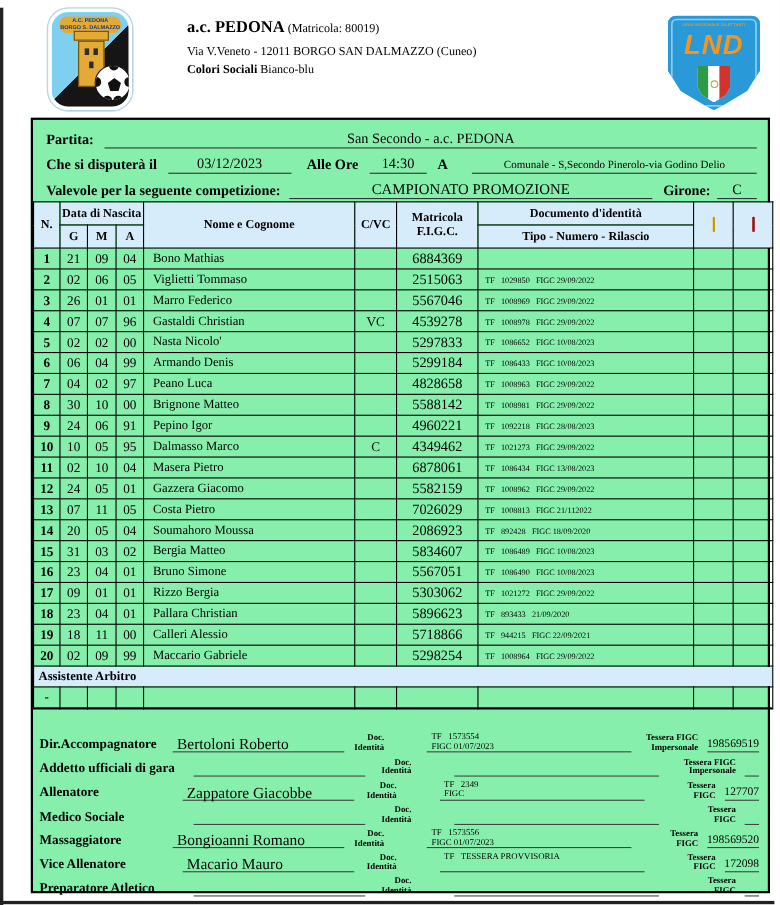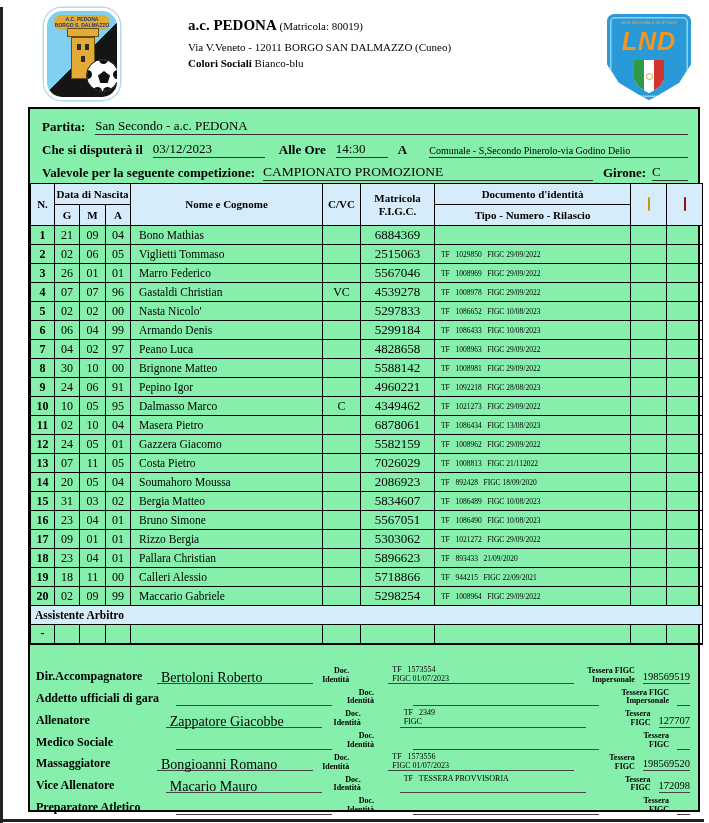--- a/index.html
+++ b/index.html
@@ -21,21 +21,21 @@
     font-size:5px; line-height:1.25; padding:1px 0; font-family:"Liberation Sans", sans-serif; }
   .tower-cap { position:absolute; left:20px; top:17px; width:32px; height:9px; background:var(--pedona-gold); border:1px solid #6b4d0c; }
   .tower { position:absolute; left:24px; top:26px; width:24px; height:42px; background:var(--pedona-gold); border:1px solid #6b4d0c; }
   .tower .w { position:absolute; width:4px; height:6px; background:#2c2c2c; }
   .ball { position:absolute; bottom:5px; left:39px; width:33px; height:33px; background:#fff;
     border:1px solid #111; border-radius:50%; overflow:hidden; }
   .ball .pent { position:absolute; left:11px; top:11px; width:12px; height:12px; background:#111;
     clip-path:polygon(50% 0%, 100% 38%, 81% 100%, 19% 100%, 0% 38%); }
   .ball .spot { position:absolute; width:9px; height:9px; background:#111; border-radius:50%; }
 
-  .club-info { position:absolute; left:188px; top:8px; line-height:1.5; font-size:11px; }
+  .club-info { position:absolute; left:170px; top:8px; line-height:1.5; font-size:11px; }
   .club-line1 { margin-bottom:2px; }
   .club-name { font-weight:bold; font-size:15px; }
   .club-matricola { font-size:11px; }
   .b { font-weight:bold; }
 
   .lnd-badge { position:absolute; right:18px; top:8px; width:84px; height:86px;
     background:var(--lnd-blue); border-radius:8px;
     clip-path:polygon(0% 0%, 100% 0%, 100% 58%, 86% 80%, 62% 94%, 50% 100%, 38% 94%, 14% 80%, 0% 58%);
     box-shadow:inset 0 0 0 3px var(--lnd-blue), inset 0 0 0 4.5px #8ed0f0; }
   .lnd-topband { position:absolute; top:7px; left:6px; right:6px; text-align:center;
@@ -52,21 +52,21 @@
   .flag-shield .r { flex:1; background:#d0342c; }
   .flag-dot { width:7px; height:7px; border:1px solid #c8a43a; border-radius:50%; }
 
   
   .main-box { position:absolute; left:28px; top:107px; width:672px; height:705px;
     border:2px solid #000; background:#86efac; }
 
   .match-info { padding:3px 10px 2px 12px; }
   .mi-row { display:flex; align-items:flex-end; height:23px; }
   .lbl { font-weight:bold; font-size:13px; white-space:nowrap; }
-  .ulv { border-bottom:1.5px solid #333; font-size:13px; line-height:1.2;
+  .ulv { border-bottom:1.5px solid #333; text-align:center; font-size:13px; line-height:1.2;
          white-space:nowrap; overflow:hidden; }
   .mi-partita-val { flex:1; margin-left:10px; }
   .mi-date { width:112px; margin:12px 14px 0 10px; }
   .mi-time { width:52px; margin:0 10px; }
   .mi-venue { flex:1; margin-left:22px; font-size:10px; }
   .mi-comp { flex:1; margin-left:8px; font-size:13.5px; }
   .mi-girone-lbl { margin-left:10px; }
   .mi-girone { width:36px; margin-left:6px; }
 
   

